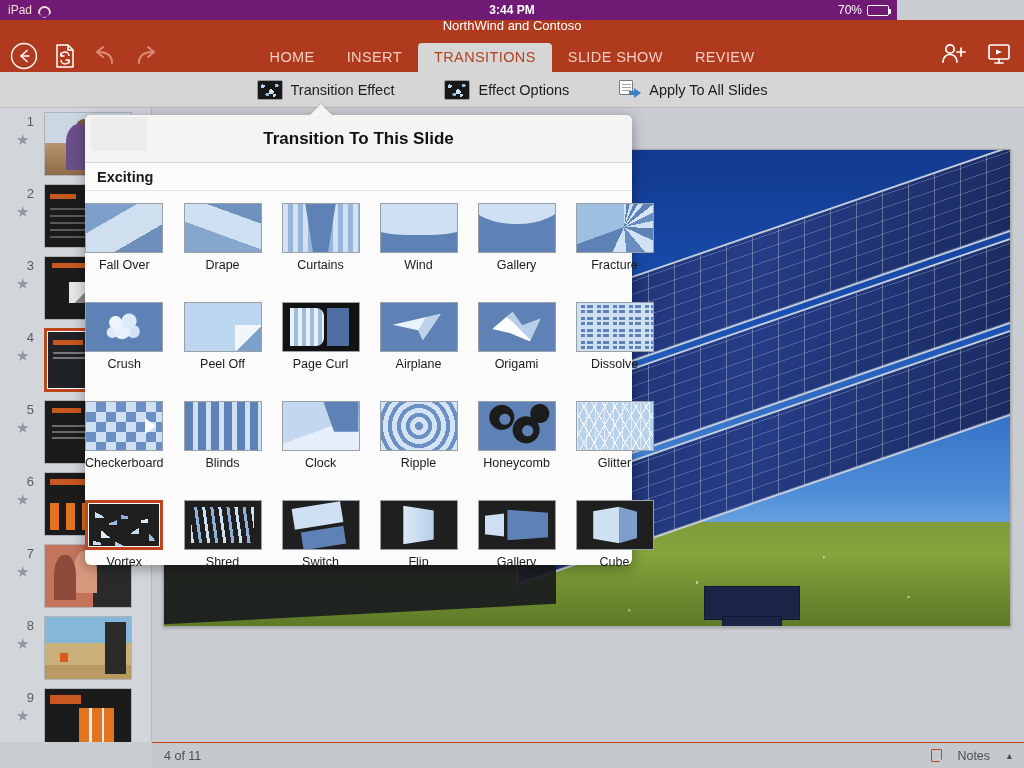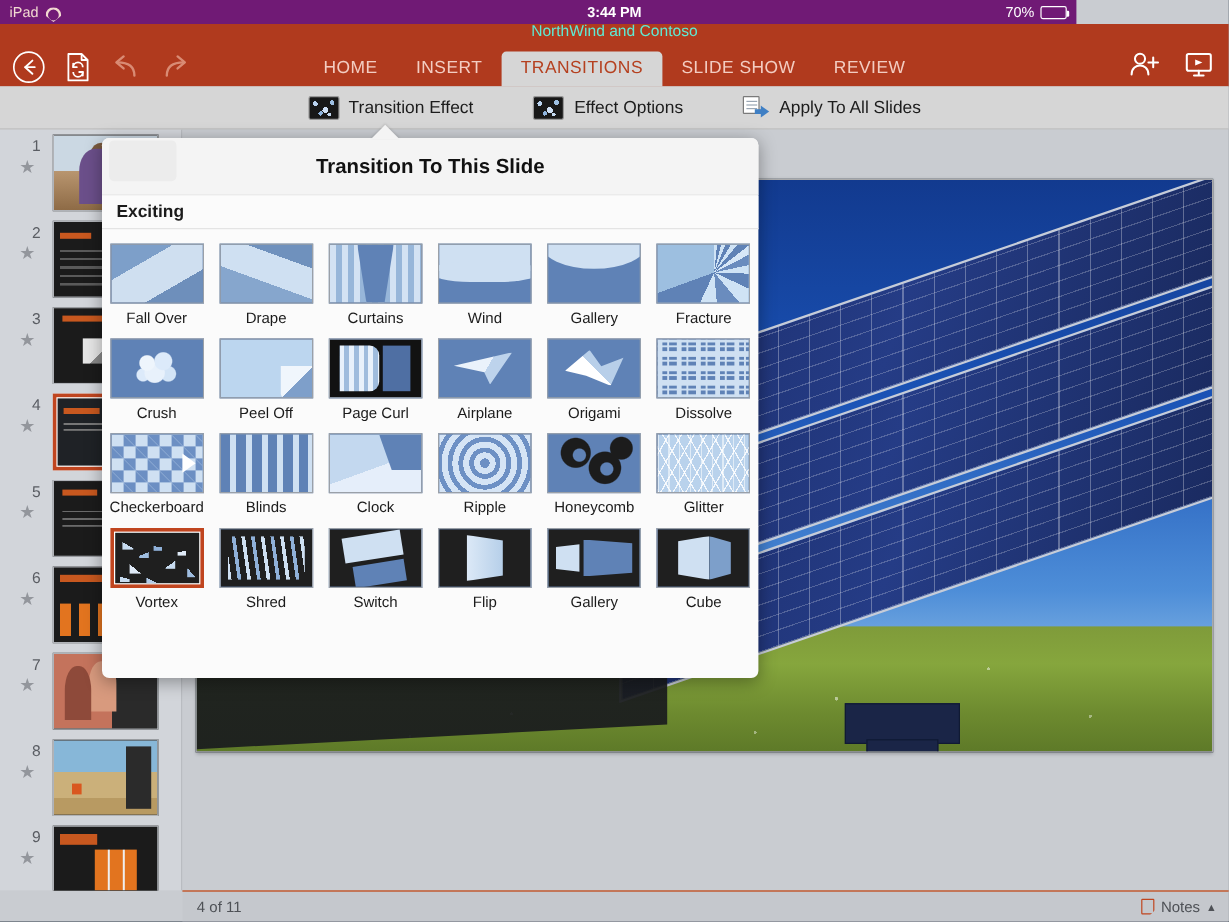--- a/index.html
+++ b/index.html
@@ -33,21 +33,21 @@
   .batt:after { content:""; position:absolute; right:-3px; top:3px; width:2px; height:5px; background:#fff; border-radius:0 1px 1px 0; }
   .batt-fill { height:100%; background:#fff; border-radius:1px; }
 
   
   .header {
     position:absolute; top:20px; left:0; width:1024px; height:52px;
     background:#b03a1e;
   }
   .doc-title {
     position:absolute; top:-2px; left:0; width:1024px; text-align:center;
-    font-size:13px; color:#5eead4;
+    font-size:13px; color:#ffffff;
   }
   .hdr-icons-left { position:absolute; left:10px; top:22px; display:flex; align-items:center; gap:15px; }
   .hdr-icons-right { position:absolute; right:12px; top:22px; display:flex; align-items:center; gap:18px; }
   .hdr-icon { cursor:default; display:block; }
 
   .tabs {
     position:absolute; left:0; bottom:0; width:1024px; height:32px;
     display:flex; justify-content:center; align-items:flex-end; gap:0;
   }
   .tab {
@@ -163,21 +163,21 @@
     color:#e8e8e8; font-size:16px; letter-spacing:.3px; opacity:.92;
   }
 
   
   .statusbar {
     position:absolute; bottom:0; left:152px; width:872px; height:26px;
     background:#c5c8cd; border-top:1px solid #c2410c;
     display:flex; align-items:center; font-size:12.5px; color:#4e5156;
   }
   .sb-page { position:absolute; left:12px; }
-  .sb-notes { position:absolute; right:10px; display:flex; align-items:center; gap:5px; }
+  .sb-notes { position:absolute; right:10px; display:flex; align-items:center; gap:15px; }
   .note-ico {
     width:11px; height:13px; border:1.5px solid #c0451f; border-radius:1px;
     position:relative; display:inline-block;
   }
   .note-ico:after {
     content:""; position:absolute; right:-1.5px; bottom:-1.5px;
     border-left:5px solid transparent; border-bottom:5px solid #c5c8cd;
   }
   .caret-up { font-size:9px; color:#4e5156; }
 
@@ -203,21 +203,21 @@
     position:absolute; left:6px; top:2px; width:56px; height:34px;
     background:#ececec; border-radius:4px;
   }
   .pop-section {
     height:28px; line-height:28px; padding-left:12px;
     font-size:14.5px; font-weight:bold; color:#1b1b1b;
     background:#fbfbfb; border-bottom:1px solid #e4e4e4;
   }
   .pop-grid {
     padding:6px 0 0 0; display:grid; grid-template-columns:repeat(6,1fr);
-    row-gap:0; column-gap:0;
+    row-gap:0; column-gap:0;gap:20px;
   }
   .eff { text-align:center; padding:6px 0 4px 0; }
   .eff-thumb {
     width:78px; height:50px; margin:0 auto; border:1px solid #9aa0a8;
     overflow:hidden; position:relative; background:#5e81b5;
   }
   .eff.selected .eff-thumb {
     border:3px solid #c0451f; padding:1px; background:#fff;
   }
   .eff-thumb .inner { position:absolute; inset:0; }

